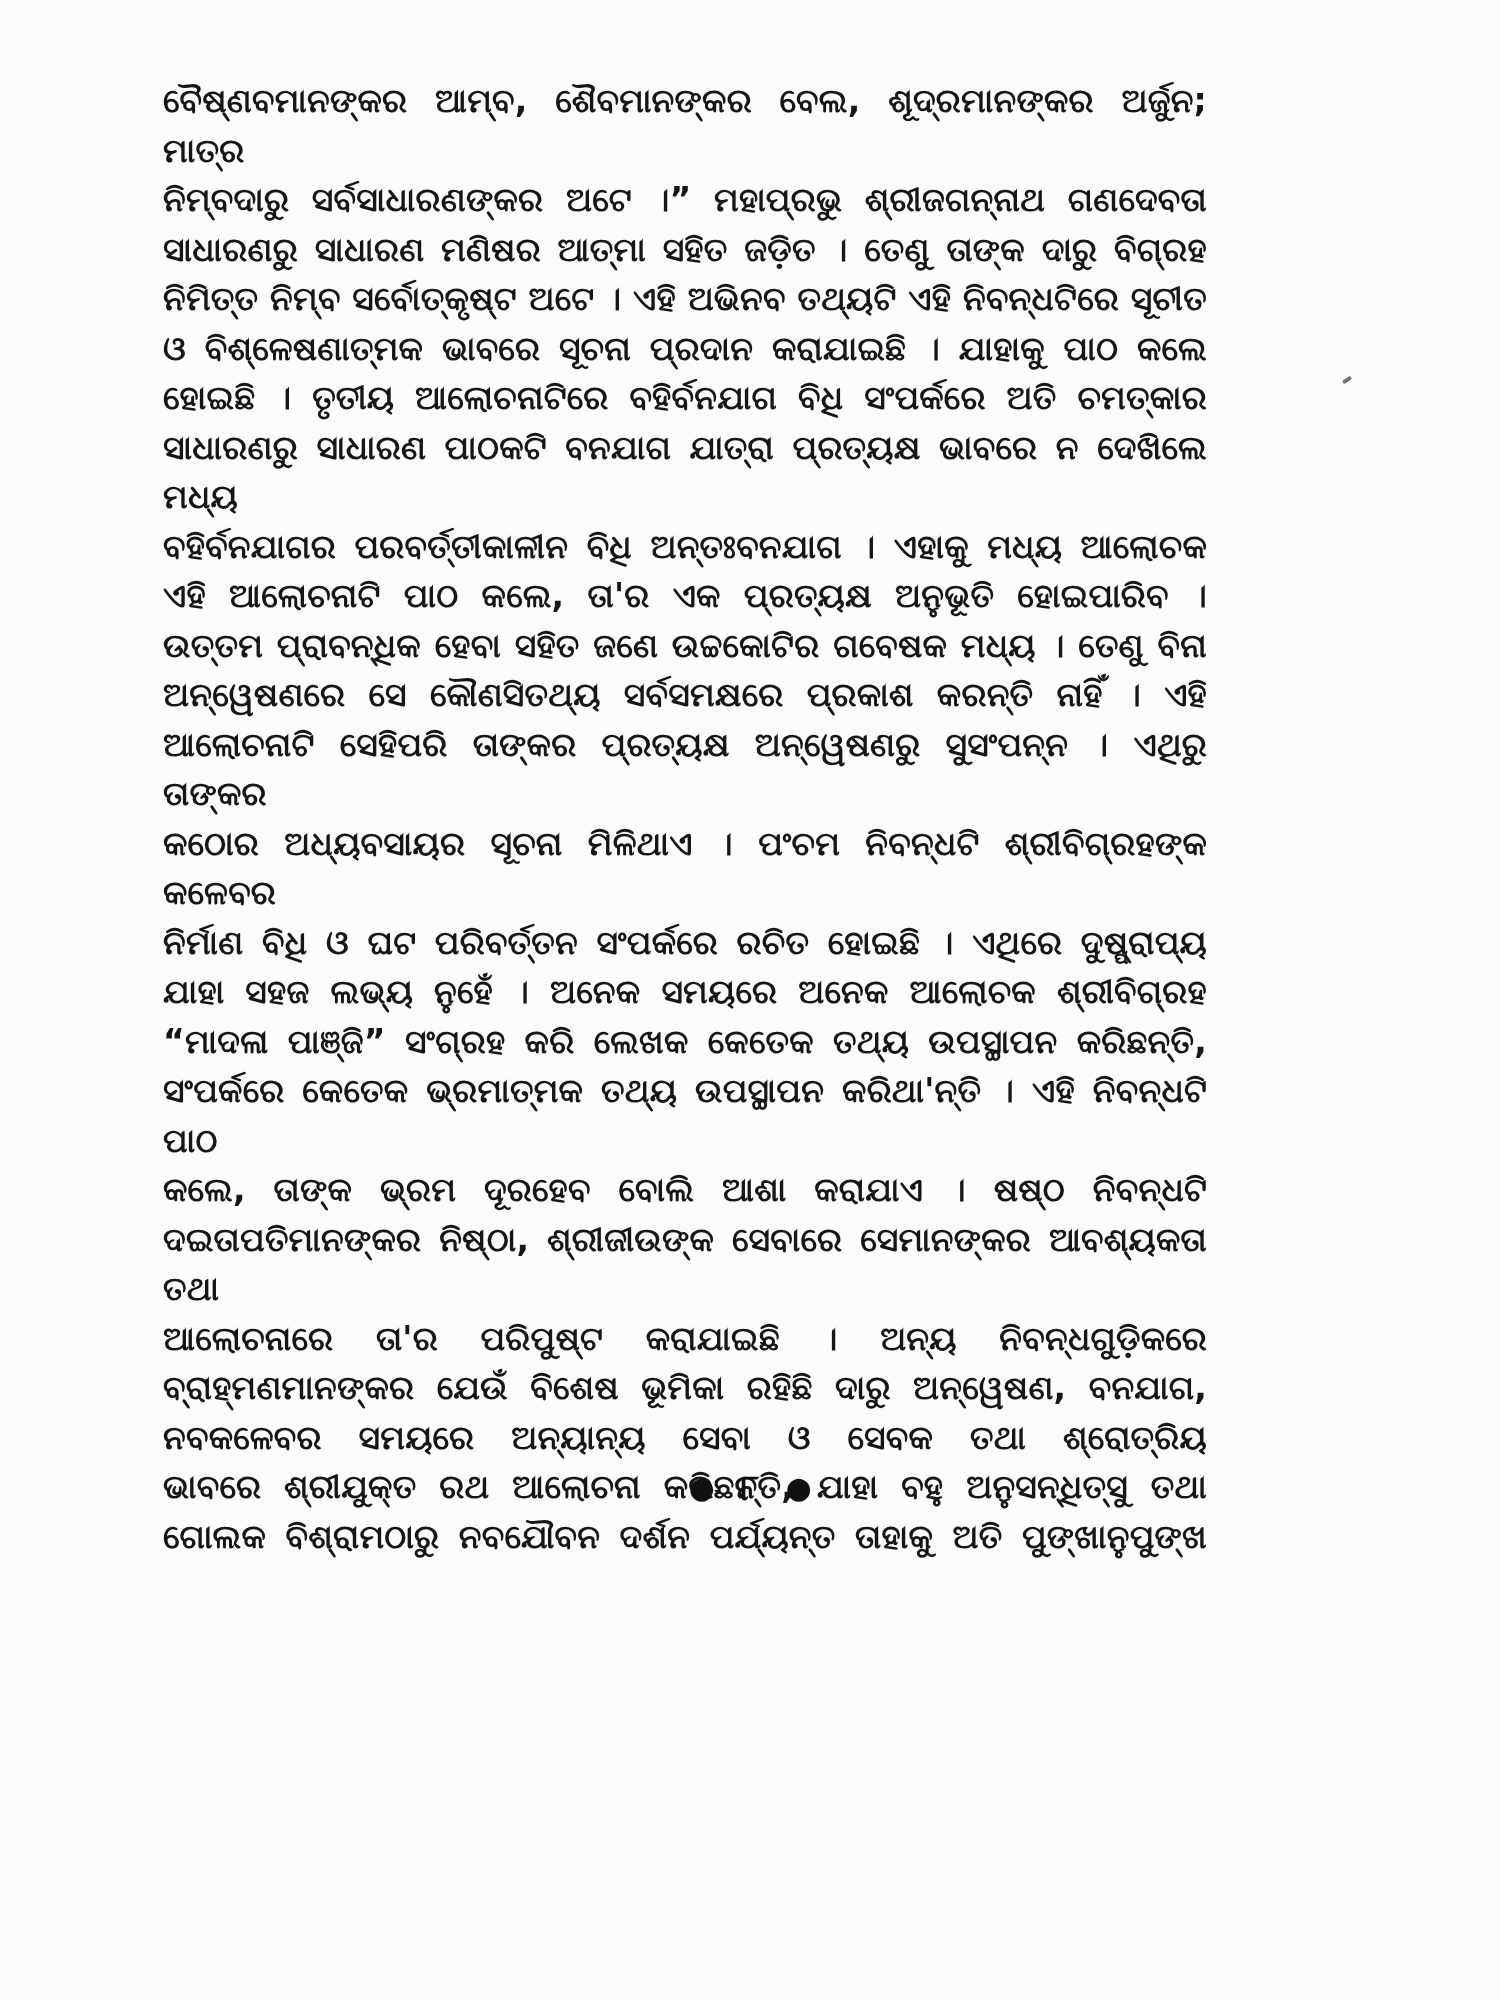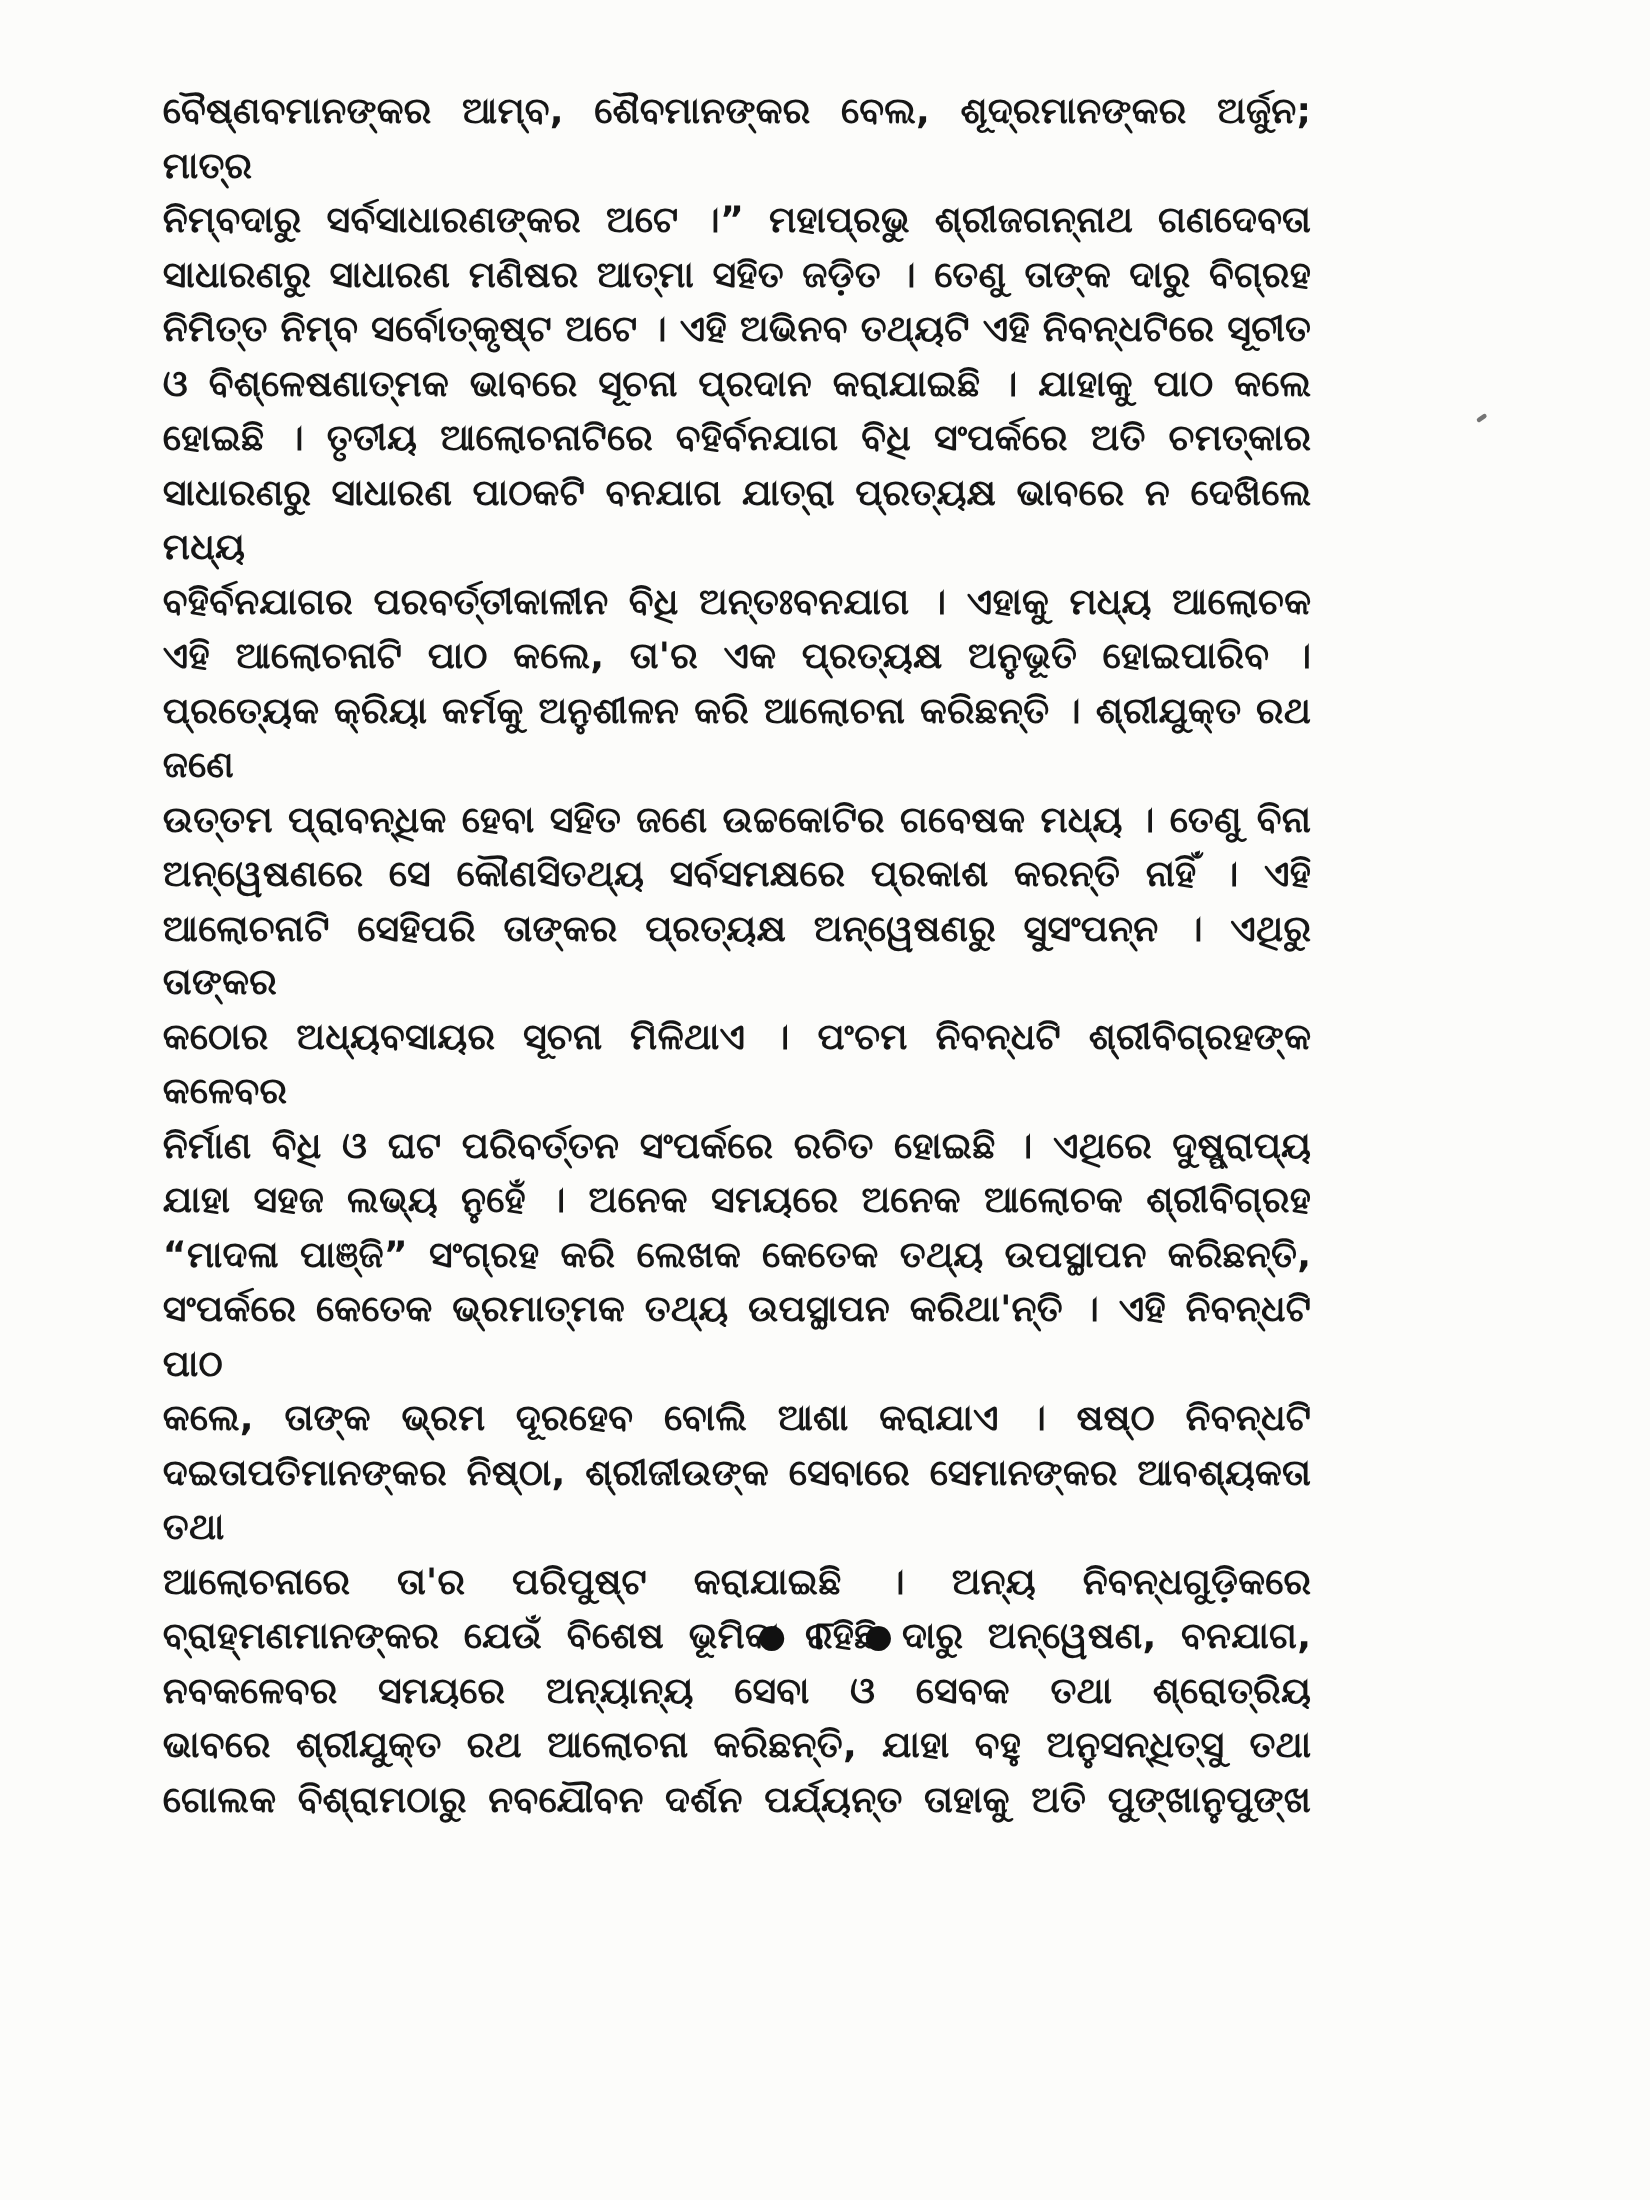--- a/index.html
+++ b/index.html
@@ -31,20 +31,21 @@
     display: block;
     width: 100%;
     font-size: 33px;
     line-height: 49.5px;
     font-weight: 600;
     letter-spacing: 0.2px;
     text-align: justify;
     text-align-last: justify;
     color: #161616;
     overflow: hidden;
+    margin-left: 15px;
   }
   .page-footer {
     position: absolute;
     left: 0;
     top: 1470px;
     width: 100%;
     display: flex;
     align-items: center;
     justify-content: center;
     gap: 26px;
@@ -80,21 +81,20 @@
   <div class="text-block">
     <div class="line">ବୈଷ୍ଣବମାନଙ୍କର ଆମ୍ବ, ଶୈବମାନଙ୍କର ବେଲ, ଶୂଦ୍ରମାନଙ୍କର ଅର୍ଜୁନ; ମାତ୍ର</div>
     <div class="line">ନିମ୍ବଦାରୁ ସର୍ବସାଧାରଣଙ୍କର ଅଟେ ।” ମହାପ୍ରଭୁ ଶ୍ରୀଜଗନ୍ନାଥ ଗଣଦେବତା</div>
     <div class="line">ସାଧାରଣରୁ ସାଧାରଣ ମଣିଷର ଆତ୍ମା ସହିତ ଜଡ଼ିତ । ତେଣୁ ତାଙ୍କ ଦାରୁ ବିଗ୍ରହ</div>
     <div class="line">ନିମିତ୍ତ ନିମ୍ବ ସର୍ବୋତ୍କୃଷ୍ଟ ଅଟେ । ଏହି ଅଭିନବ ତଥ୍ୟଟି ଏହି ନିବନ୍ଧଟିରେ ସୂଚୀତ</div>
     <div class="line">ଓ ବିଶ୍ଳେଷଣାତ୍ମକ ଭାବରେ ସୂଚନା ପ୍ରଦାନ କରାଯାଇଛି । ଯାହାକୁ ପାଠ କଲେ</div>
     <div class="line">ହୋଇଛି । ତୃତୀୟ ଆଲୋଚନାଟିରେ ବହିର୍ବନଯାଗ ବିଧି ସଂପର୍କରେ ଅତି ଚମତ୍କାର</div>
     <div class="line">ସାଧାରଣରୁ ସାଧାରଣ ପାଠକଟି ବନଯାଗ ଯାତ୍ରା ପ୍ରତ୍ୟକ୍ଷ ଭାବରେ ନ ଦେଖିଲେ ମଧ୍ୟ</div>
     <div class="line">ବହିର୍ବନଯାଗର ପରବର୍ତ୍ତୀକାଳୀନ ବିଧି ଅନ୍ତଃବନଯାଗ । ଏହାକୁ ମଧ୍ୟ ଆଲୋଚକ</div>
     <div class="line">ଏହି ଆଲୋଚନାଟି ପାଠ କଲେ, ତା'ର ଏକ ପ୍ରତ୍ୟକ୍ଷ ଅନୁଭୂତି ହୋଇପାରିବ ।</div>
-    <div class="line">ପ୍ରତ୍ୟେକ କ୍ରିୟା କର୍ମକୁ ଅନୁଶୀଳନ କରି ଆଲୋଚନା କରିଛନ୍ତି । ଶ୍ରୀଯୁକ୍ତ ରଥ ଜଣେ</div>
     <div class="line">ଉତ୍ତମ ପ୍ରାବନ୍ଧିକ ହେବା ସହିତ ଜଣେ ଉଚ୍ଚକୋଟିର ଗବେଷକ ମଧ୍ୟ । ତେଣୁ ବିନା</div>
     <div class="line">ଅନ୍ୱେଷଣରେ ସେ କୌଣସିତଥ୍ୟ ସର୍ବସମକ୍ଷରେ ପ୍ରକାଶ କରନ୍ତି ନାହିଁ । ଏହି</div>
     <div class="line">ଆଲୋଚନାଟି ସେହିପରି ତାଙ୍କର ପ୍ରତ୍ୟକ୍ଷ ଅନ୍ୱେଷଣରୁ ସୁସଂପନ୍ନ । ଏଥିରୁ ତାଙ୍କର</div>
     <div class="line">କଠୋର ଅଧ୍ୟବସାୟର ସୂଚନା ମିଳିଥାଏ । ପଂଚମ ନିବନ୍ଧଟି ଶ୍ରୀବିଗ୍ରହଙ୍କ କଳେବର</div>
     <div class="line">ନିର୍ମାଣ ବିଧି ଓ ଘଟ ପରିବର୍ତ୍ତନ ସଂପର୍କରେ ରଚିତ ହୋଇଛି । ଏଥିରେ ଦୁଷ୍ପ୍ରାପ୍ୟ</div>
     <div class="line">ଯାହା ସହଜ ଲଭ୍ୟ ନୁହେଁ । ଅନେକ ସମୟରେ ଅନେକ ଆଲୋଚକ ଶ୍ରୀବିଗ୍ରହ</div>
     <div class="line">“ମାଦଳା ପାଞ୍ଜି” ସଂଗ୍ରହ କରି ଲେଖକ କେତେକ ତଥ୍ୟ ଉପସ୍ଥାପନ କରିଛନ୍ତି,</div>
     <div class="line">ସଂପର୍କରେ କେତେକ ଭ୍ରମାତ୍ମକ ତଥ୍ୟ ଉପସ୍ଥାପନ କରିଥା'ନ୍ତି । ଏହି ନିବନ୍ଧଟି ପାଠ</div>
     <div class="line">କଲେ, ତାଙ୍କ ଭ୍ରମ ଦୂରହେବ ବୋଲି ଆଶା କରାଯାଏ । ଷଷ୍ଠ ନିବନ୍ଧଟି</div>
     <div class="line">ଦଇତାପତିମାନଙ୍କର ନିଷ୍ଠା, ଶ୍ରୀଜୀଉଙ୍କ ସେବାରେ ସେମାନଙ୍କର ଆବଶ୍ୟକତା ତଥା</div>

